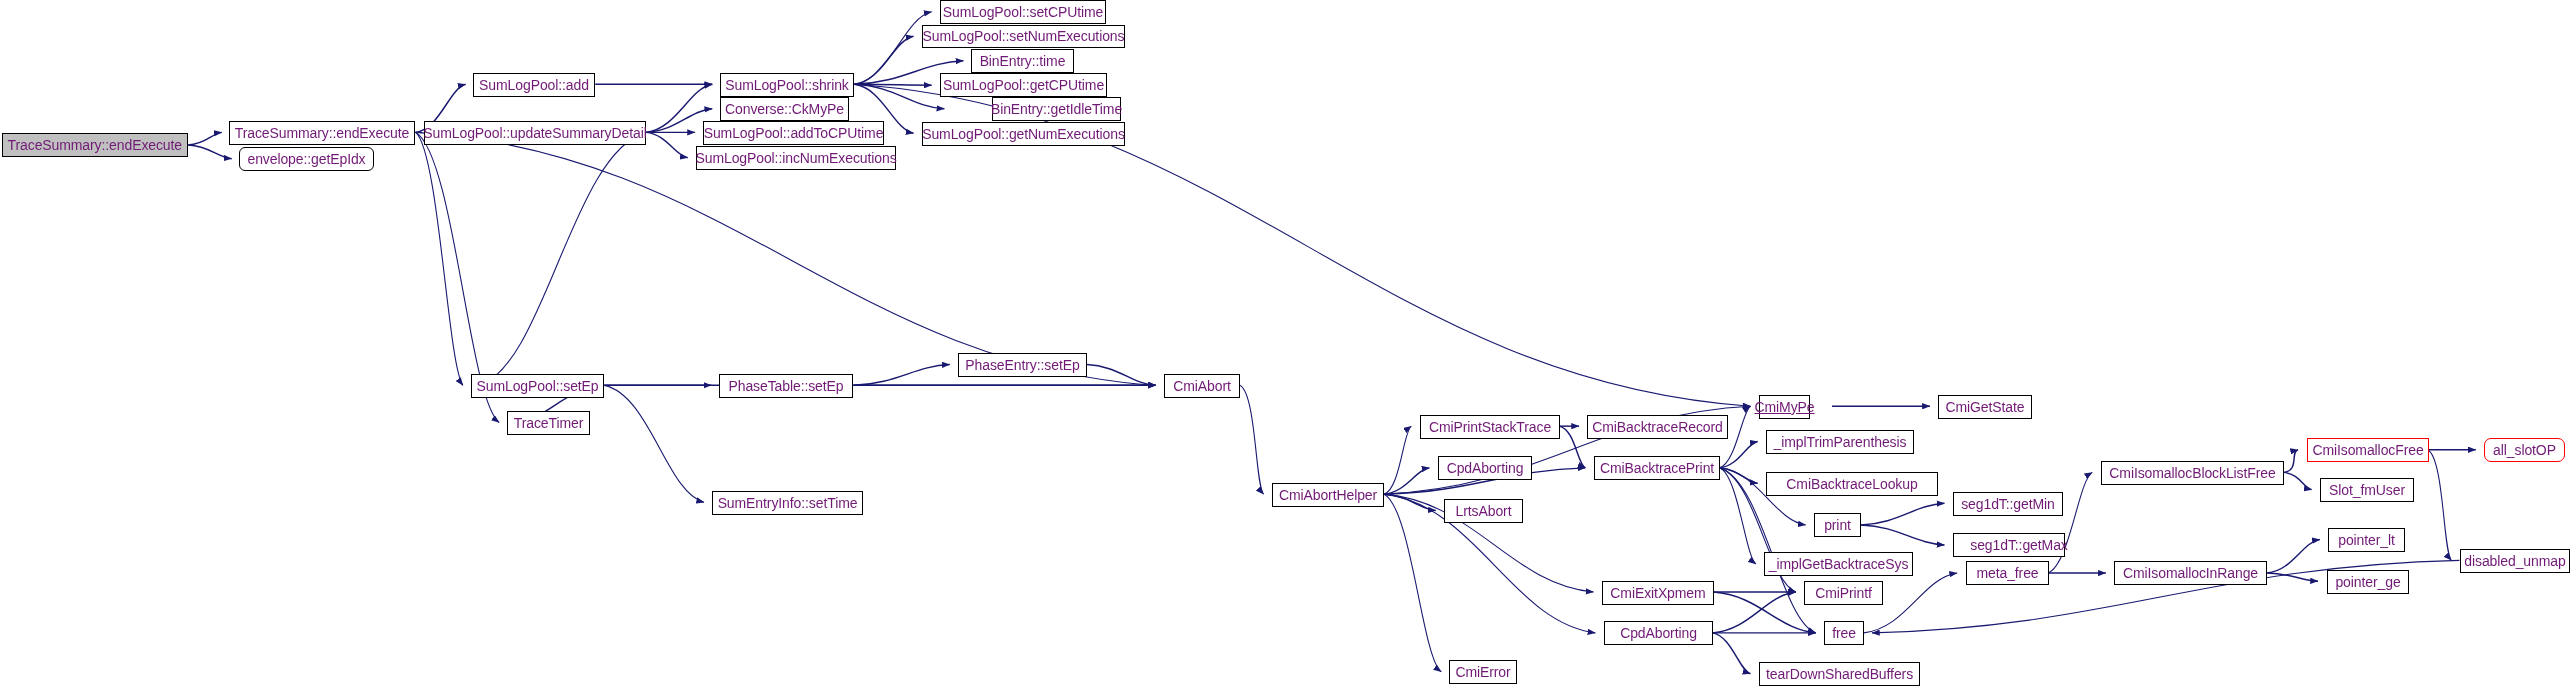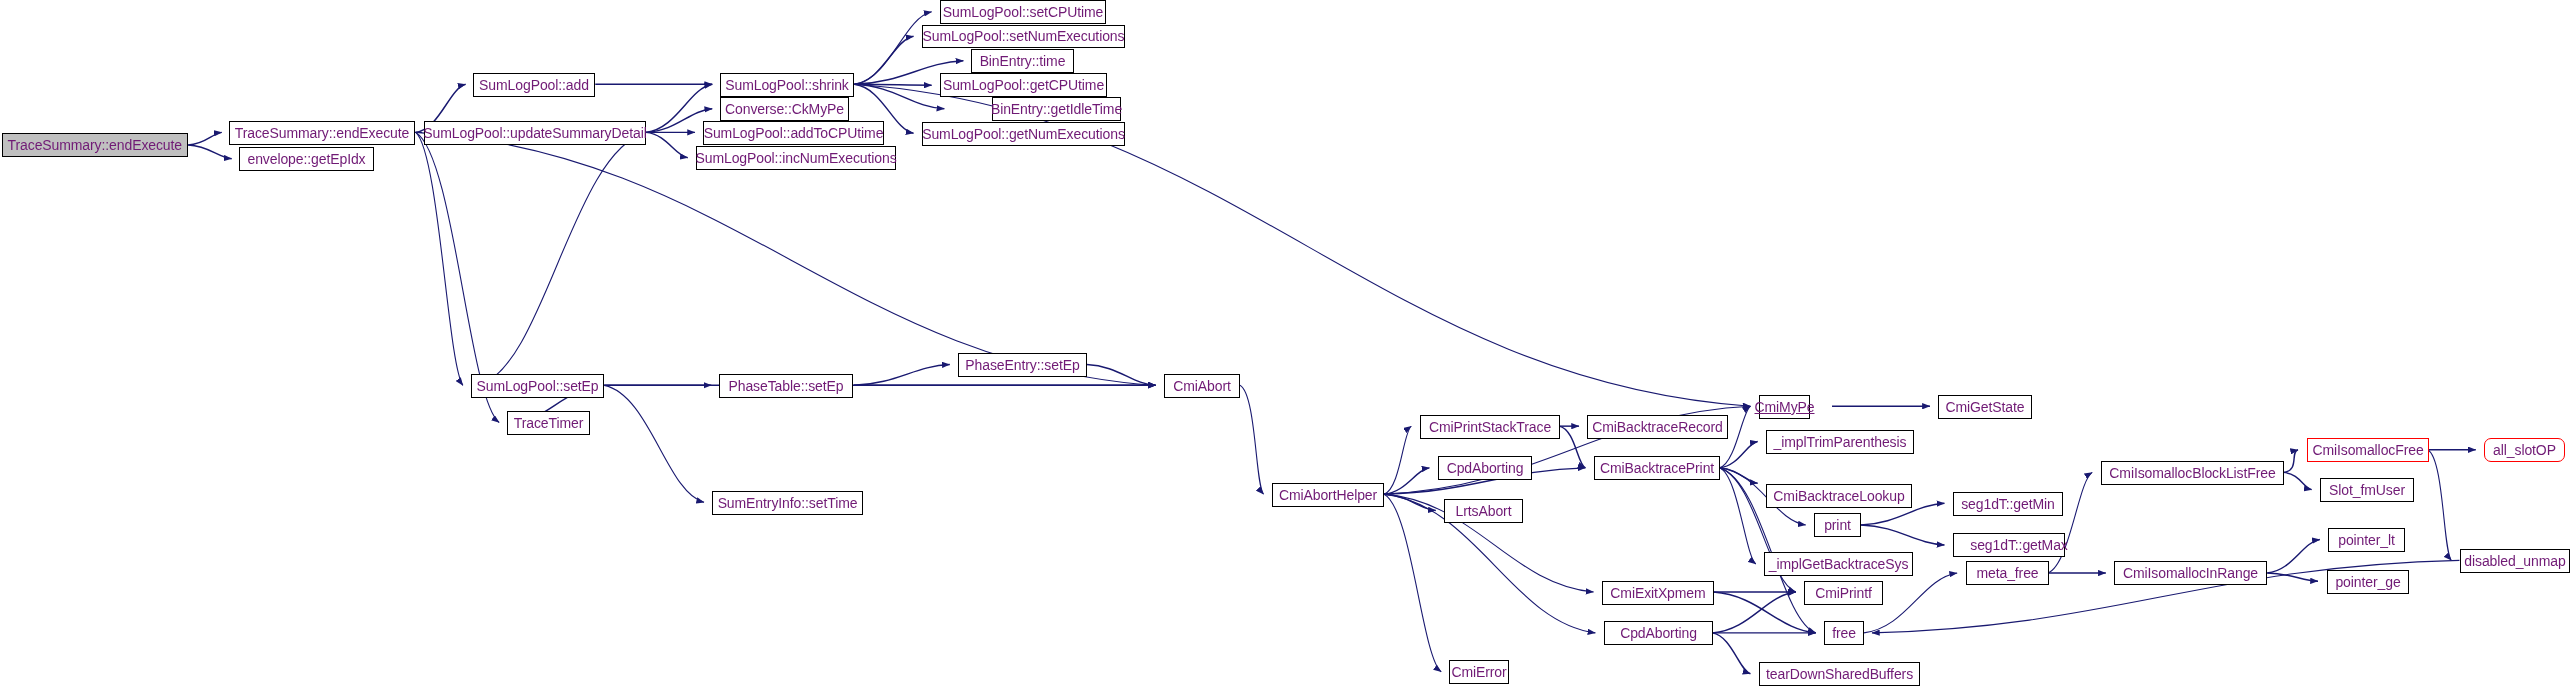--- a/index.html
+++ b/index.html
@@ -134,21 +134,21 @@
         <path d="M 942 93 C 1360.74 121.4, 1520.26 419.6, 1930 448" fill="none" stroke="#191970" stroke-width="1.2" marker-end="url(#arrowhead)"></path>
       </g>
   </svg>
   <div id="nodes-layer">
       <div class="gnode root" style="left: 1.8px; top: 133px; width: 186px;">
         <span class="gnode-label">TraceSummary::endExecute</span>
       </div>
       <div class="gnode" style="left: 229px; top: 121px; width: 186px;">
         <span class="gnode-label">TraceSummary::endExecute</span>
       </div>
-      <div class="gnode" style="left: 239px; top: 147px; width: 135px;">
+      <div class="gnode" style="left: 239px; top: 147px; width: 135px; border-radius: 6px;">
         <span class="gnode-label">envelope::getEpIdx</span>
       </div>
       <div class="gnode" style="left: 473px; top: 73px; width: 122px;">
         <span class="gnode-label">SumLogPool::add</span>
       </div>
       <div class="gnode" style="left: 424px; top: 121px; width: 222px;">
         <span class="gnode-label">SumLogPool::updateSummaryDetail</span>
       </div>
       <div class="gnode" style="left: 720px; top: 73px; width: 134px;">
         <span class="gnode-label">SumLogPool::shrink</span>
@@ -209,39 +209,39 @@
       </div>
       <div class="gnode" style="left: 1444px; top: 499px; width: 79px;">
         <span class="gnode-label">LrtsAbort</span>
       </div>
       <div class="gnode" style="left: 1602px; top: 581px; width: 112px;">
         <span class="gnode-label">CmiExitXpmem</span>
       </div>
       <div class="gnode" style="left: 1604px; top: 621px; width: 109px;">
         <span class="gnode-label">CpdAborting</span>
       </div>
-      <div class="gnode" style="left: 1449px; top: 660px; width: 60px;">
+      <div class="gnode" style="left: 1449px; top: 660px; width: 68px;">
         <span class="gnode-label">CmiError</span>
       </div>
       <div class="gnode" style="left: 1587px; top: 415px; width: 141px;">
         <span class="gnode-label">CmiBacktraceRecord</span>
       </div>
       <div class="gnode" style="left: 1594px; top: 456px; width: 126px;">
         <span class="gnode-label">CmiBacktracePrint</span>
       </div>
       <div class="gnode" style="left: 1759px; top: 395px; width: 51px; text-decoration: underline;">
         <span class="gnode-label">CmiMyPe</span>
       </div>
       <div class="gnode" style="left: 1938px; top: 395px; width: 94px;">
         <span class="gnode-label">CmiGetState</span>
       </div>
       <div class="gnode" style="left: 1766px; top: 430px; width: 148px;">
         <span class="gnode-label">_implTrimParenthesis</span>
       </div>
-      <div class="gnode" style="left: 1766px; top: 472px; width: 146px; margin-top: 12px;">
+      <div class="gnode" style="left: 1766px; top: 472px; width: 172px;">
         <span class="gnode-label">CmiBacktraceLookup</span>
       </div>
       <div class="gnode" style="left: 1814px; top: 513px; width: 47px;">
         <span class="gnode-label">print</span>
       </div>
       <div class="gnode" style="left: 1764px; top: 552px; width: 149px;">
         <span class="gnode-label">_implGetBacktraceSys</span>
       </div>
       <div class="gnode" style="left: 1804px; top: 581px; width: 79px;">
         <span class="gnode-label">CmiPrintf</span>

